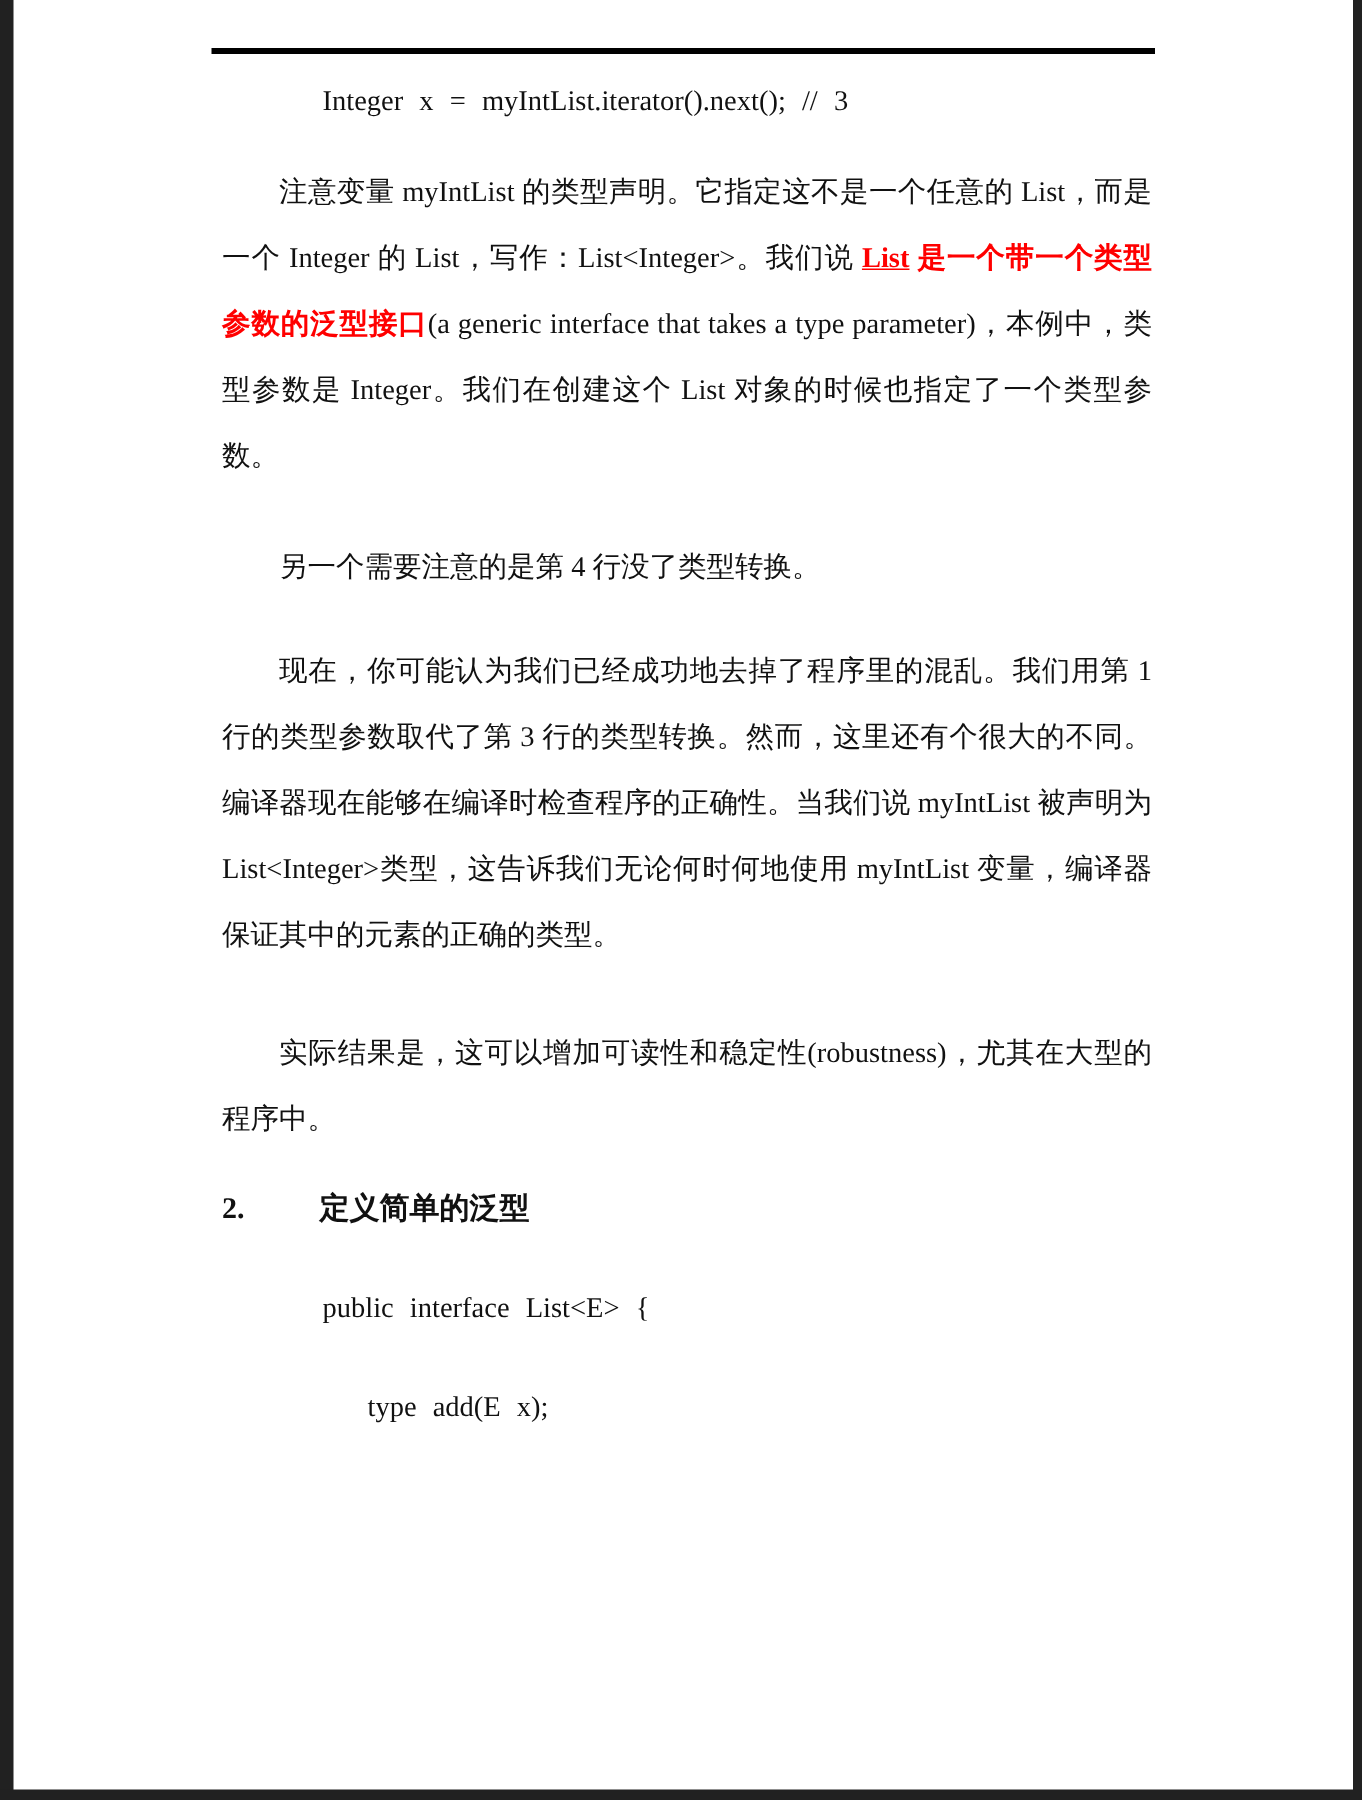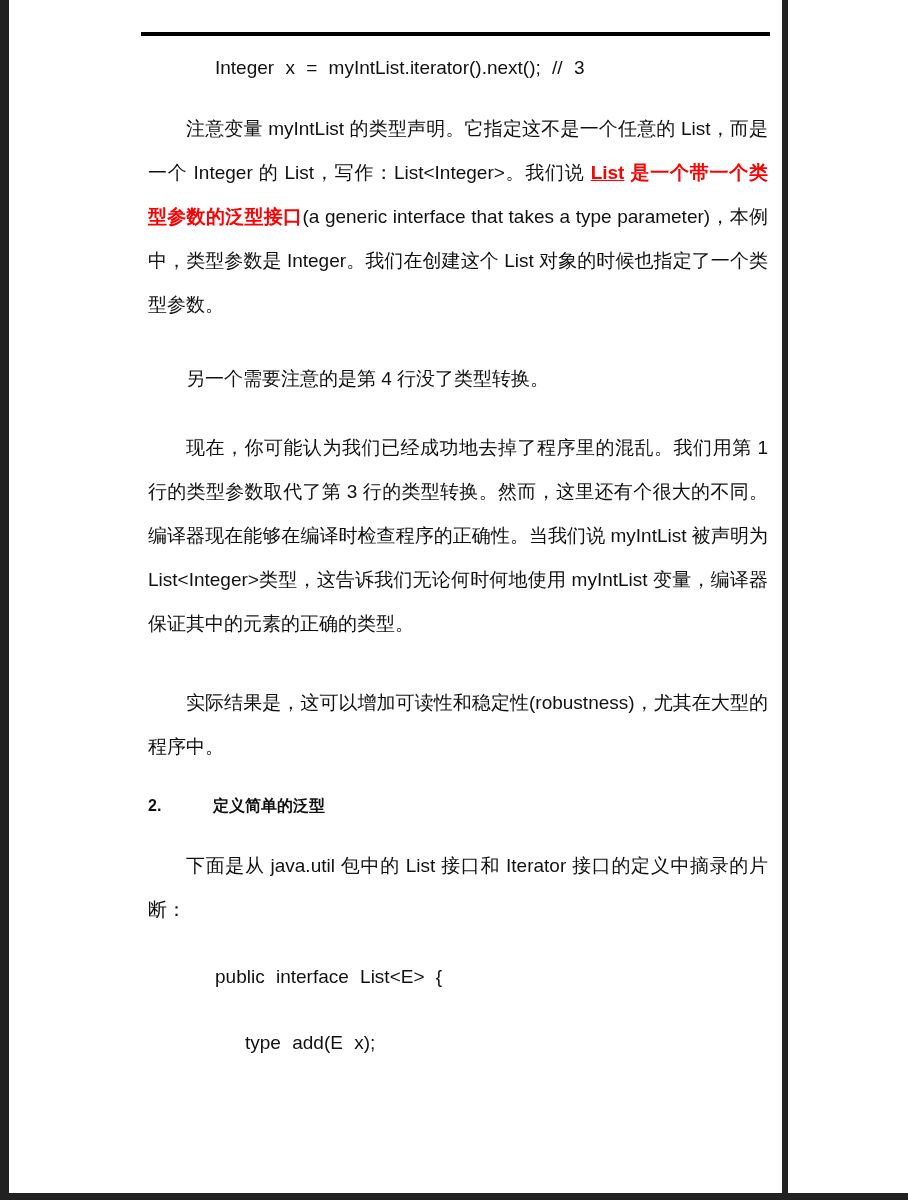--- a/index.html
+++ b/index.html
@@ -4,23 +4,24 @@
 <style>
   html, body { margin: 0; padding: 0; }
   body {
     width: 908px; height: 1200px;
     background: #ffffff;
     font-family: "Liberation Sans", sans-serif;
     overflow: hidden;
   }
   .page {
     position: relative;
-    width: 788px; height: 1200px;
+    width: 908px; height: 1200px;
     background: var(--page-bg, #ffffff);
     color: #111111;
+    font-family: Liberation Serif, serif;
   }
   
   .edge { position: absolute; background: var(--frame, #212121); }
   .edge.left   { left: 0; top: 0; width: 9px; height: 1200px; }
   .edge.right  { right: 0; top: 0; width: 6px; height: 1200px; }
   .edge.bottom { left: 0; bottom: 0; width: 908px; height: 7px; }
   
   .top-rule {
     position: absolute; left: 141px; top: 32px;
     width: 629px; height: 4px;
@@ -42,21 +43,21 @@
   .m-p3   { margin-top: 25px !important; }
   .m-p4   { margin-top: 35px !important; }
   .m-head { margin-top: 15px !important; }
   .m-p5   { margin-top: 16px !important; }
   .m-c2   { margin-top: 23px !important; }
   .m-c3   { margin-top: 22px !important; }
   .m-c4   { margin-top: 20px !important; }
   .red  { color: var(--accent-red, #ff0000); font-weight: bold; }
   .red.u { text-decoration: underline; }
   .heading {
-    font-weight: bold; font-size: 16px;
+    font-weight: bold; font-size: 20px;
     text-align: left;
   }
   .heading .num { display: inline-block; width: 65px; }
 </style>
 </head>
 <body>
 
 <div class="page">
 
   <div class="top-rule"></div>
@@ -68,21 +69,20 @@
     <p class="body-para m-p1"><span>注意变量 myIntList 的类型声明。它指定这不是一个任意的 List，而是一个 Integer 的 List，写作：List&lt;Integer&gt;。我们说 </span><span class="red u">List</span><span class="red"> 是一个带一个类型参数的泛型接口</span><span>(a generic interface that takes a type parameter)，本例中，类型参数是 Integer。我们在创建这个 List 对象的时候也指定了一个类型参数。</span></p>
 
     <p class="body-para m-p2">另一个需要注意的是第 4 行没了类型转换。</p>
 
     <p class="body-para m-p3">现在，你可能认为我们已经成功地去掉了程序里的混乱。我们用第 1 行的类型参数取代了第 3 行的类型转换。然而，这里还有个很大的不同。编译器现在能够在编译时检查程序的正确性。当我们说 myIntList 被声明为 List&lt;Integer&gt;类型，这告诉我们无论何时何地使用 myIntList 变量，编译器保证其中的元素的正确的类型。</p>
 
     <p class="body-para m-p4">实际结果是，这可以增加可读性和稳定性(robustness)，尤其在大型的程序中。</p>
 
     <p class="heading m-head"><span class="num">2.</span><span>定义简单的泛型</span></p>
 
-    <p class="body-para m-p5">下面是从 java.util 包中的 List 接口和 Iterator 接口的定义中摘录的片断：</p>
 
     <p class="code lv1 m-c2">public interface List&lt;E&gt; {</p>
 
     <p class="code lv2 m-c3">type add(E x);</p>
 
 
   </div>
 
   <div class="edge left"></div>
   <div class="edge right"></div>

